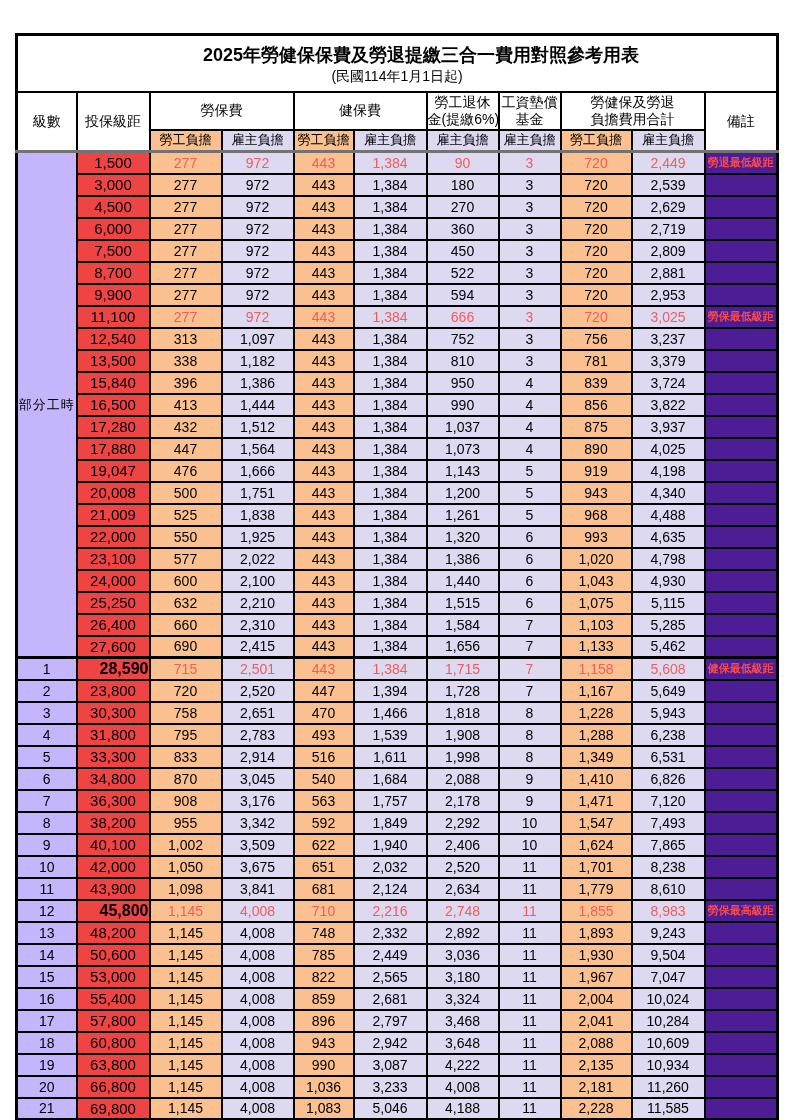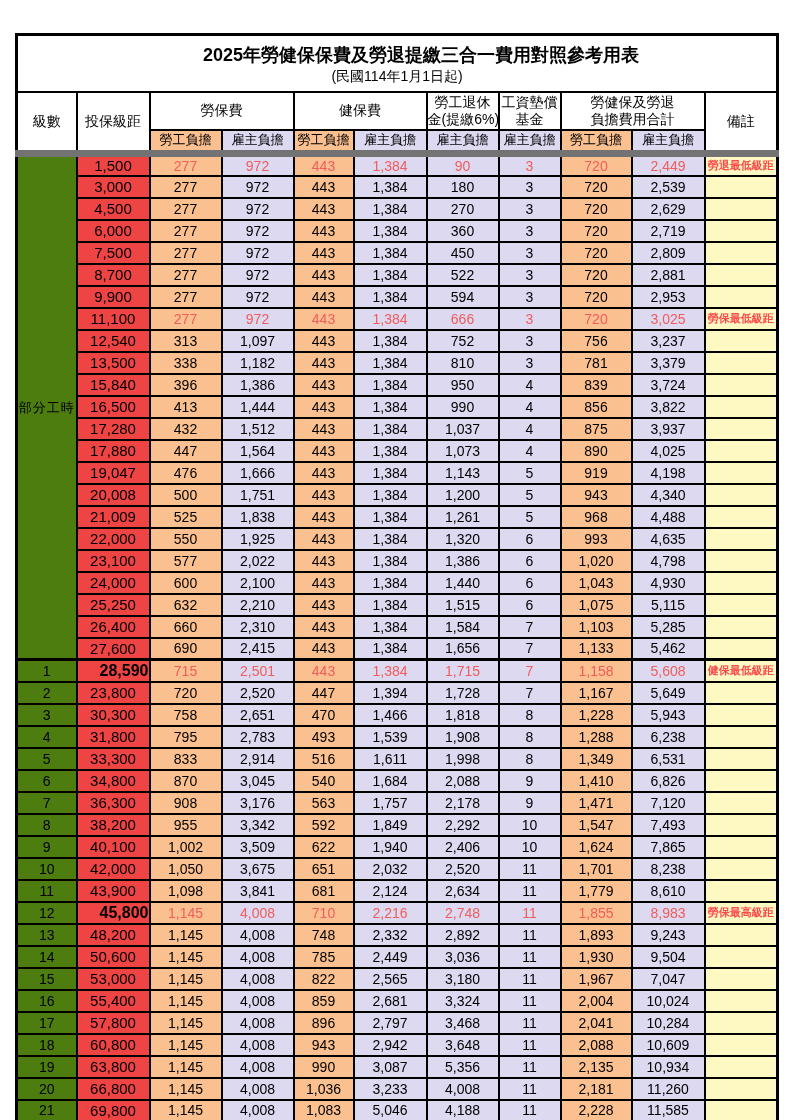--- a/index.html
+++ b/index.html
@@ -16,30 +16,30 @@
     border:2px solid #000;padding:0;text-align:center;vertical-align:middle;
     font-weight:normal;overflow:hidden;white-space:nowrap;
   }
   tr.title-row td{border-bottom:2px solid #000;height:55px;}
   .title-line{font-size:18px;font-weight:bold;line-height:1.45;padding-left:48px;}
   .subtitle-line{font-size:14px;font-weight:normal;line-height:1.2;}
   thead tr.hb{height:19px;}
   thead tr.hc{height:19px;}
   thead tr.hd th{height:19px;font-size:13px;}
   thead th{font-size:14px;line-height:1.25;}
-  thead tr.hd{border-bottom:7px solid #737373;}
+  thead tr.hd{border-bottom:3px solid #737373;}
   tbody tr{height:22px;}
   tbody td{font-size:14px;}
-  td.level-cell{background:#4d7c0f;font-size:14px;}
+  td.level-cell{background:#c4b5fd;font-size:14px;}
   td.part-time{font-size:13px;letter-spacing:1px;}
   td.salary{background:#ef4444;font-size:15px;}
   td.salary.bold{font-weight:bold;font-size:16px;text-align:right;}
   .emp{background:#FAC090;}
   .er{background:#DCD9F1;}
-  td.note-cell{background:#fef9c3;font-size:11px;color:#FC4A4A;font-weight:bold;letter-spacing:0;}
+  td.note-cell{background:#4c1d95;font-size:11px;color:#FC4A4A;font-weight:bold;letter-spacing:0;}
   tr.hl td.val{color:#F15C5C;}
   tr.section-start td{border-top:3px solid #000;}
   
   col.c-level{width:60px}col.c-salary{width:73px}
   col.c1{width:72px}col.c2{width:72px}col.c3{width:60px}col.c4{width:73px}
   col.c5{width:72px}col.c6{width:62px}col.c7{width:71px}col.c8{width:73px}
   col.c-note{width:73px}
 </style>
 </head>
 <body>
@@ -608,21 +608,21 @@
         <td class="val er">10,609</td>
         <td class="note-cell"></td>
       </tr>
       <tr>
         <td class="level-cell">19</td>
         <td class="salary">63,800</td>
         <td class="val emp">1,145</td>
         <td class="val er">4,008</td>
         <td class="val emp">990</td>
         <td class="val er">3,087</td>
-        <td class="val er">5,356</td>
+        <td class="val er">4,222</td>
         <td class="val er">11</td>
         <td class="val emp">2,135</td>
         <td class="val er">10,934</td>
         <td class="note-cell"></td>
       </tr>
       <tr>
         <td class="level-cell">20</td>
         <td class="salary">66,800</td>
         <td class="val emp">1,145</td>
         <td class="val er">4,008</td>

